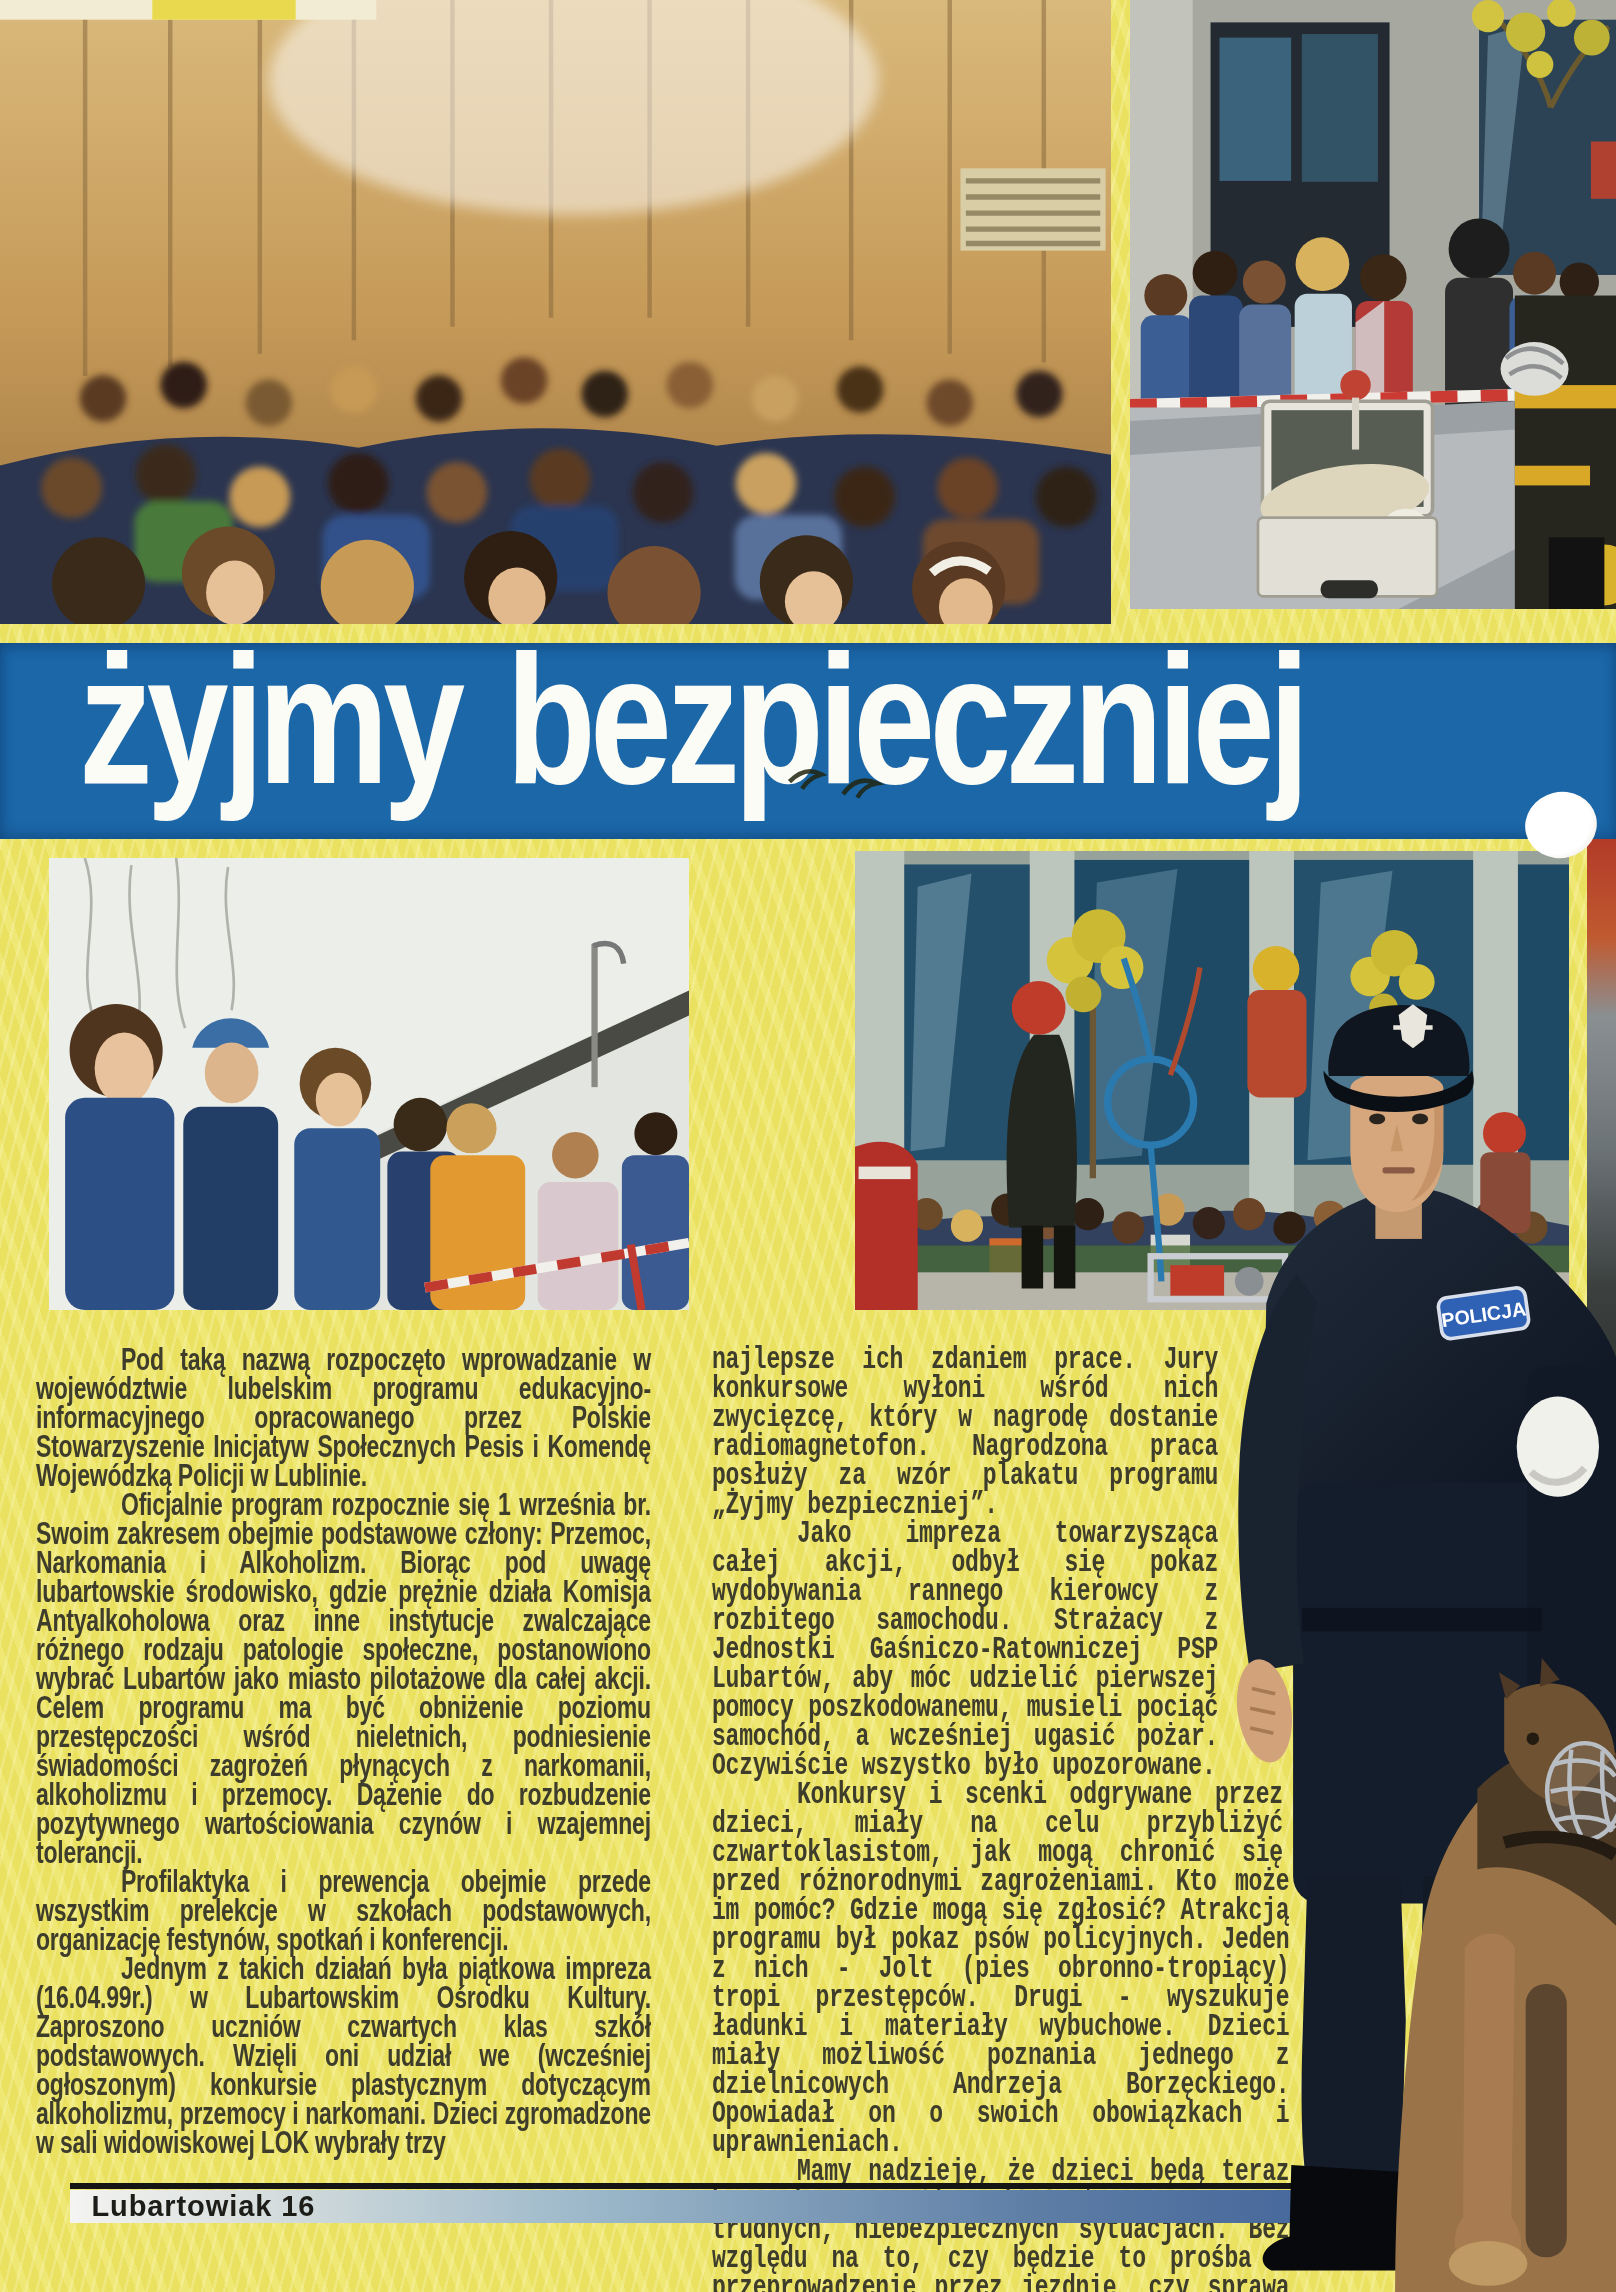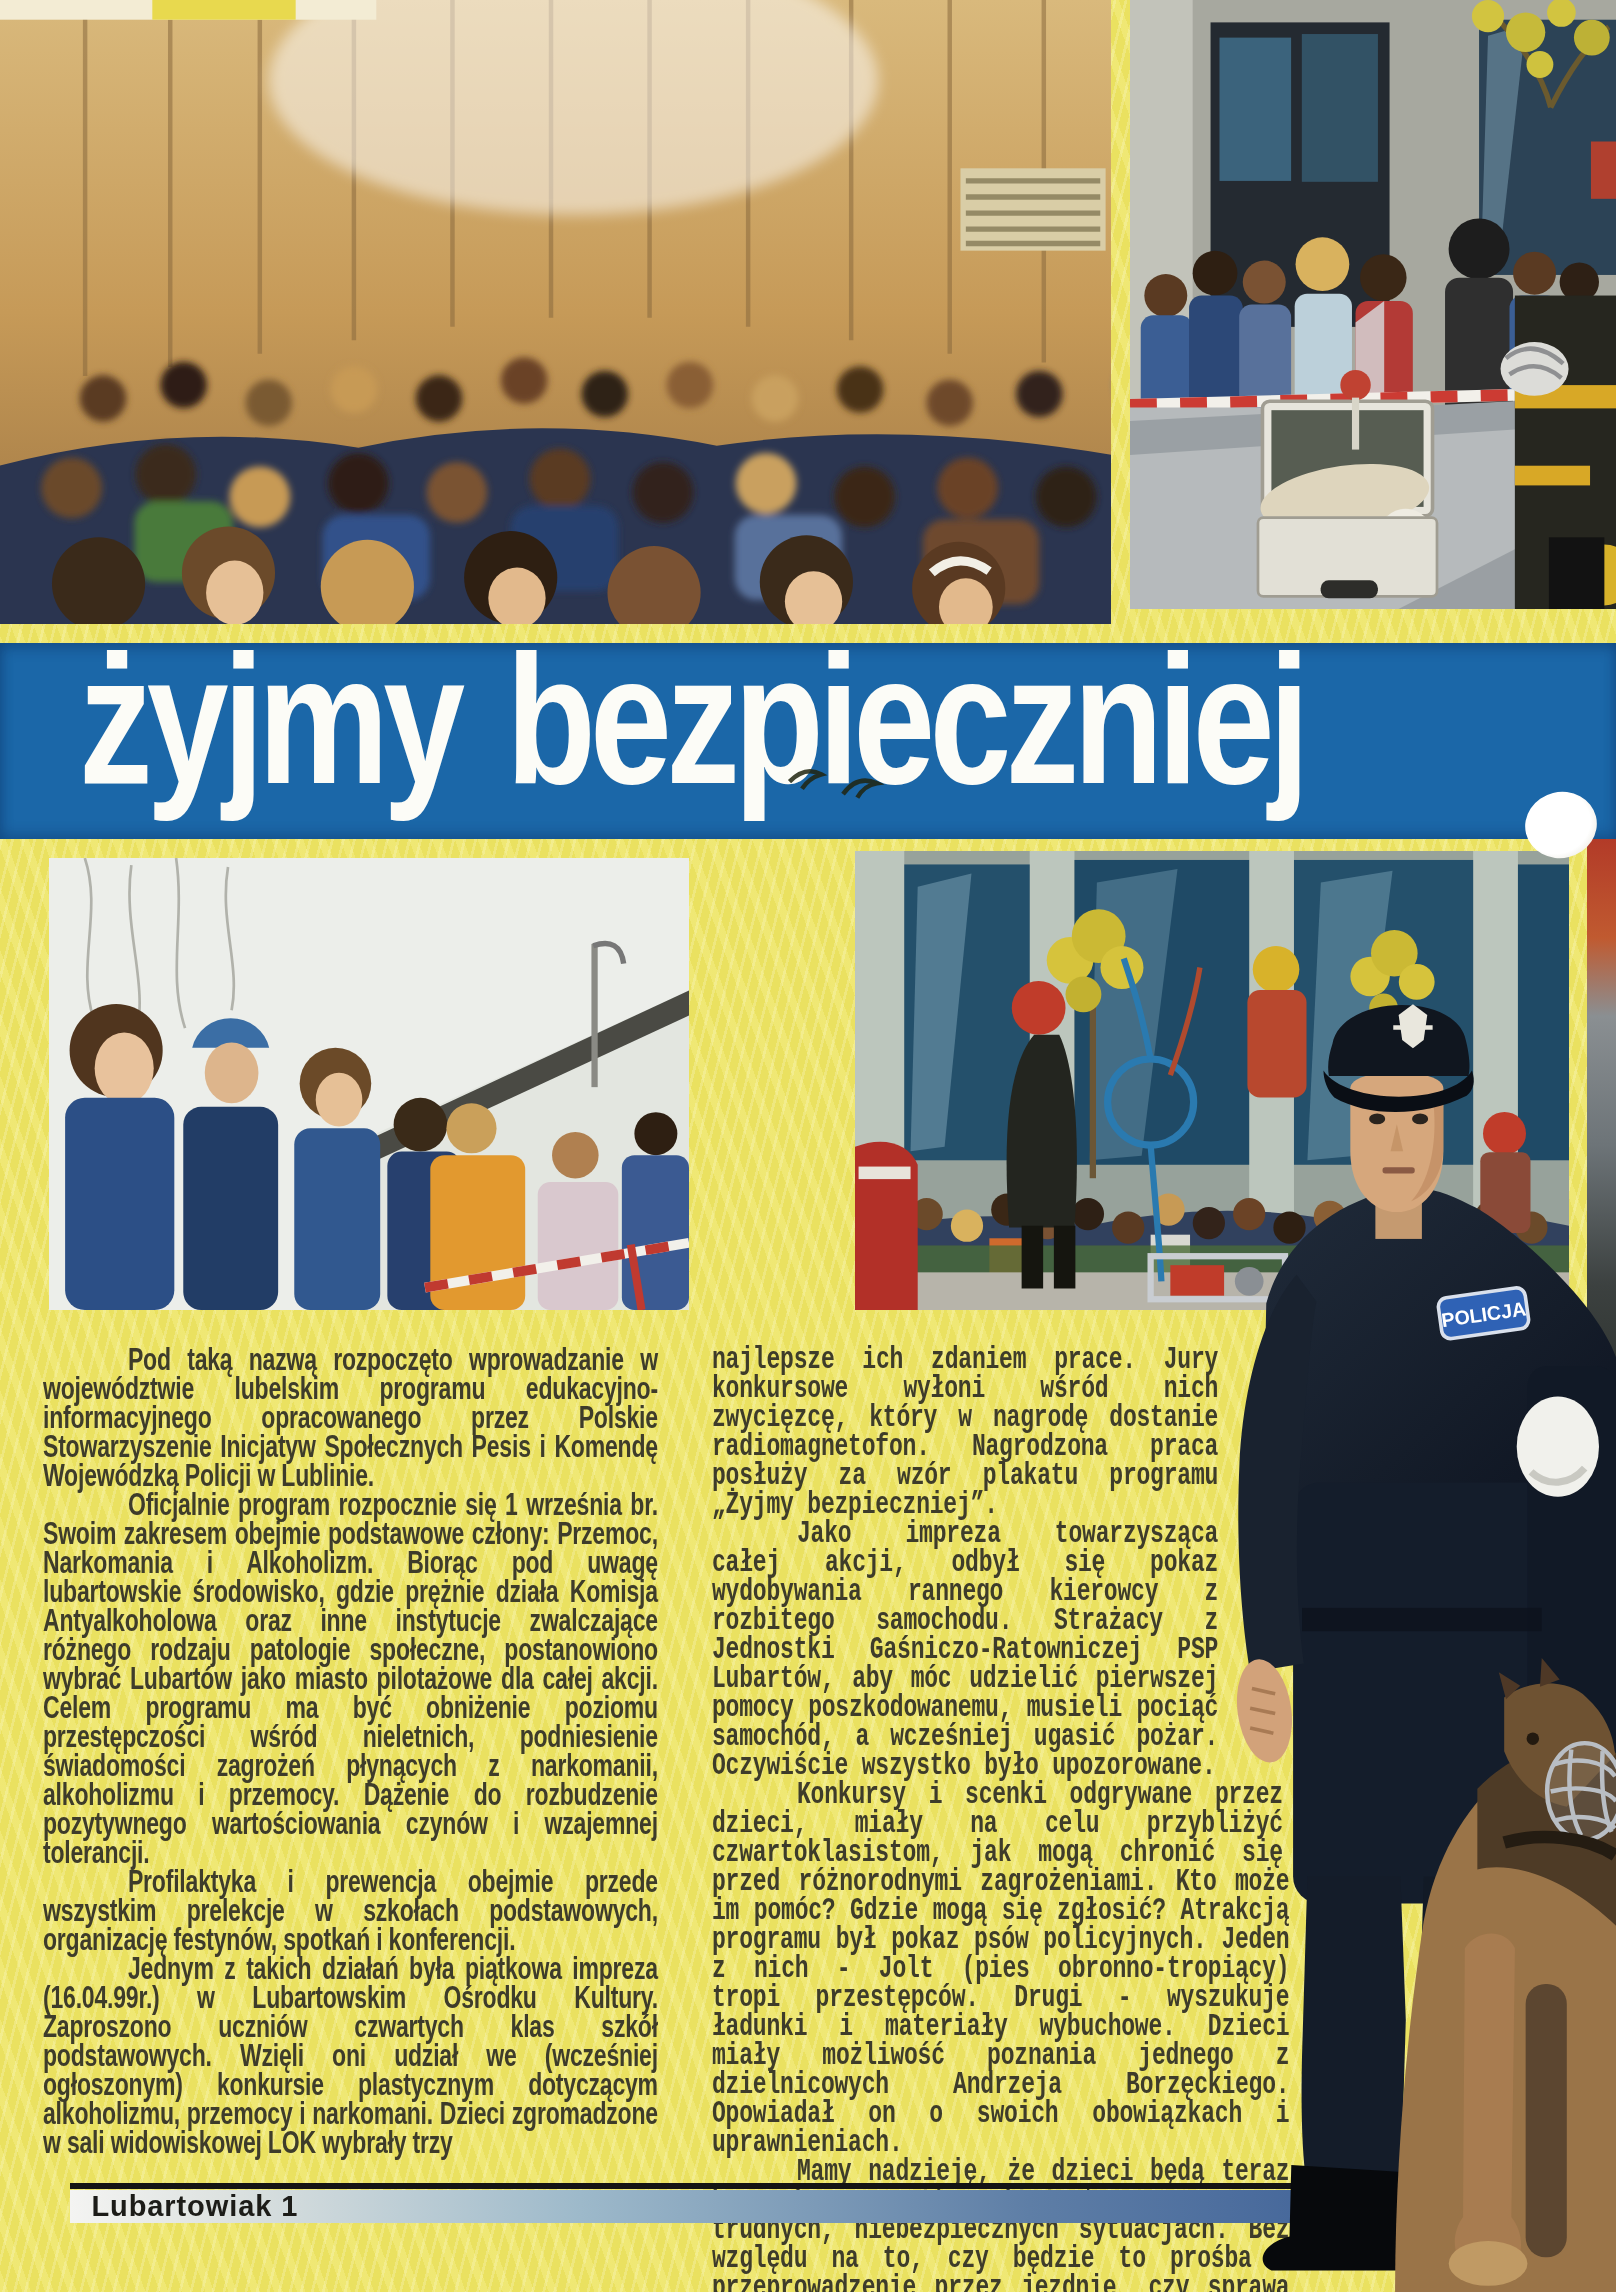--- a/index.html
+++ b/index.html
@@ -39,21 +39,21 @@
   }
   .ink-smudge{position:absolute;left:777px;top:751px;z-index:5;}
   .hole-punch{
     position:absolute;left:1525px;top:792px;width:72px;height:66px;z-index:7;
     background:radial-gradient(ellipse at 45% 45%, #ffffff 60%, #e9e7de 85%, #d8d5c8 100%);
     border-radius:50%;transform:rotate(-14deg);
   }
 
   
   .article-col{position:absolute;top:1345px;z-index:4;}
-  #col-left{left:43px;width:615px;}
+  #col-left{left:36px;width:615px;}
   #col-right{left:712px;width:578px;font-family:Liberation Mono, monospace;}
   .col-inner{
     transform:scaleX(.72);transform-origin:0 0;
     color:#3e3c2a;font-weight:bold;font-size:32px;line-height:29px;
     letter-spacing:-0.3px;text-align:justify;
   }
   #col-left .col-inner{width:854px;}
   #col-right .col-inner{width:802px;}
   .col-inner p{margin:0;}
   p.indent{text-indent:118px;}
@@ -369,21 +369,21 @@
         <p>najlepsze ich zdaniem prace.  Jury konkursowe wyłoni wśród nich zwycięzcę, który w nagrodę dostanie radiomagnetofon. Nagrodzona praca posłuży za wzór plakatu programu „Żyjmy bezpieczniej”.</p>
         <p class="indent">Jako impreza towarzysząca całej akcji, odbył się pokaz wydobywania rannego kierowcy z rozbitego samochodu. Strażacy z Jednostki Gaśniczo-Ratowniczej PSP Lubartów, aby móc udzielić pierwszej pomocy poszkodowanemu, musieli pociąć samochód, a wcześniej ugasić pożar. Oczywiście wszystko było upozorowane.</p>
         <p class="indent">Konkursy i scenki odgrywane przez dzieci, miały na celu przybliżyć czwartoklasistom, jak mogą chronić się przed różnorodnymi zagrożeniami. Kto może im pomóc? Gdzie mogą się zgłosić? Atrakcją programu był pokaz psów policyjnych. Jeden z nich - Jolt (pies obronno-tropiący) tropi przestępców. Drugi - wyszukuje ładunki i materiały wybuchowe. Dzieci miały możliwość poznania jednego z dzielnicowych Andrzeja Borzęckiego. Opowiadał on o swoich obowiązkach i uprawnieniach.</p>
         <p class="indent"><span>Mamy nadzieję, że dzieci będą teraz bez obaw prosić policjanta o pomoc w trudnych, niebezpiecznych sytuacjach. Bez względu na to, czy będzie to prośba o przeprowadzenie przez jezdnię, czy sprawa dotycząca kłopotów rodzinnych.</span> <span class="sig">(red)</span></p>
       </div>
     </div>
   </section>
 
   <div class="footer-rule"></div>
   <div class="footer-bar">
-    <span>Lubartowiak 1</span>
+    <span>Lubartowiak 16</span>
   </div>
 
   <figure id="cutout">
     <svg viewBox="0 0 455 1465" preserveAspectRatio="none">
       <defs>
         <linearGradient id="gCoat" x1="0" y1="0" x2="1" y2="1">
           <stop offset="0" stop-color="#202b3a"></stop>
             <stop offset=".6" stop-color="#151d2a"></stop>
             <stop offset="1" stop-color="#0d1320"></stop>
         </linearGradient>

